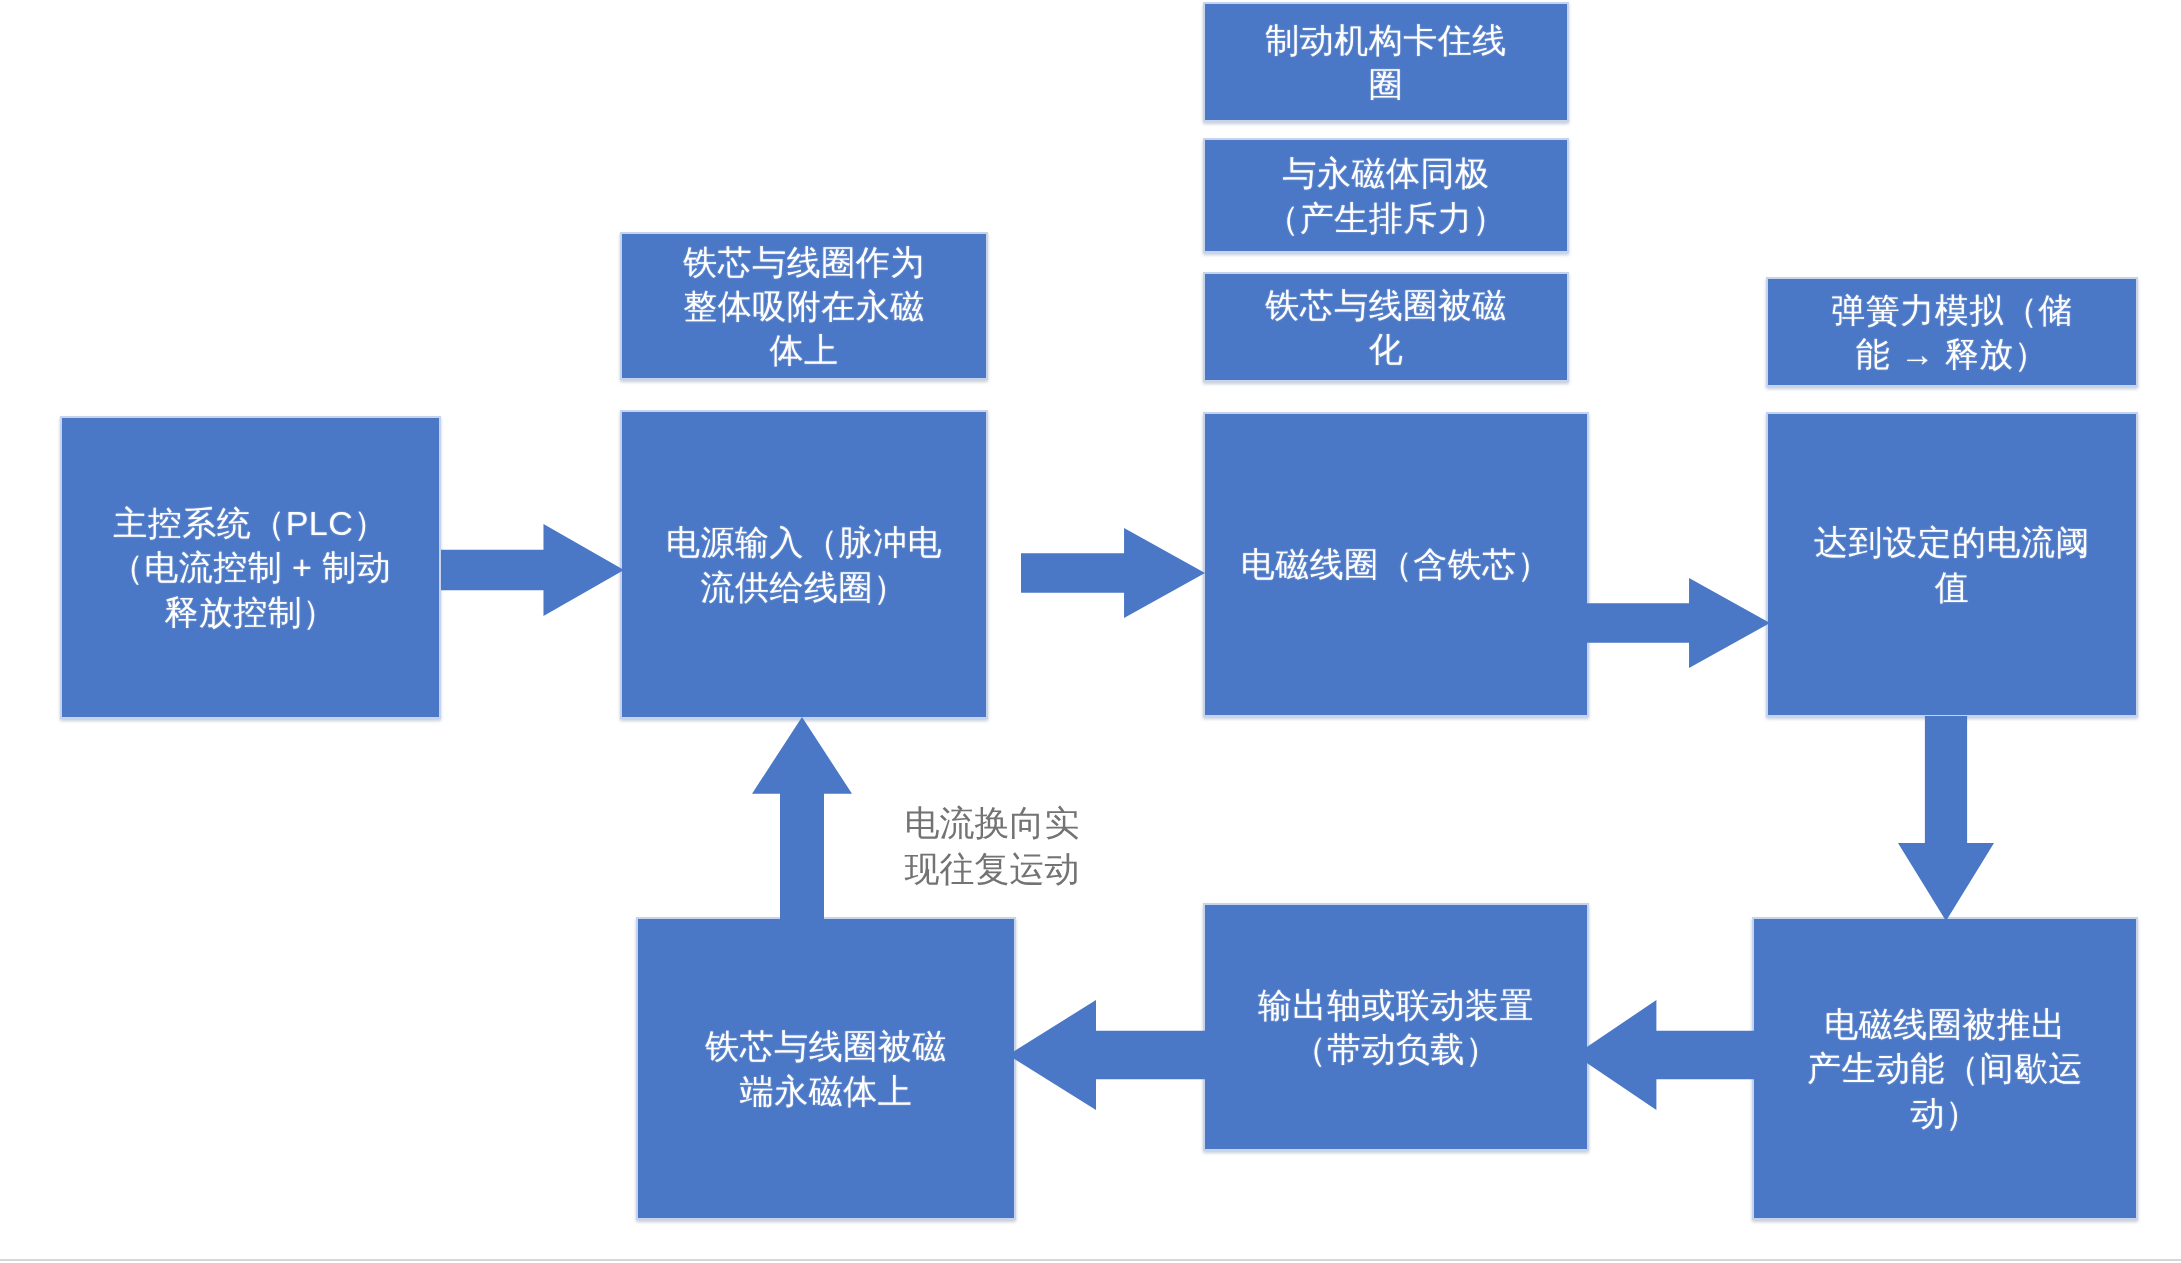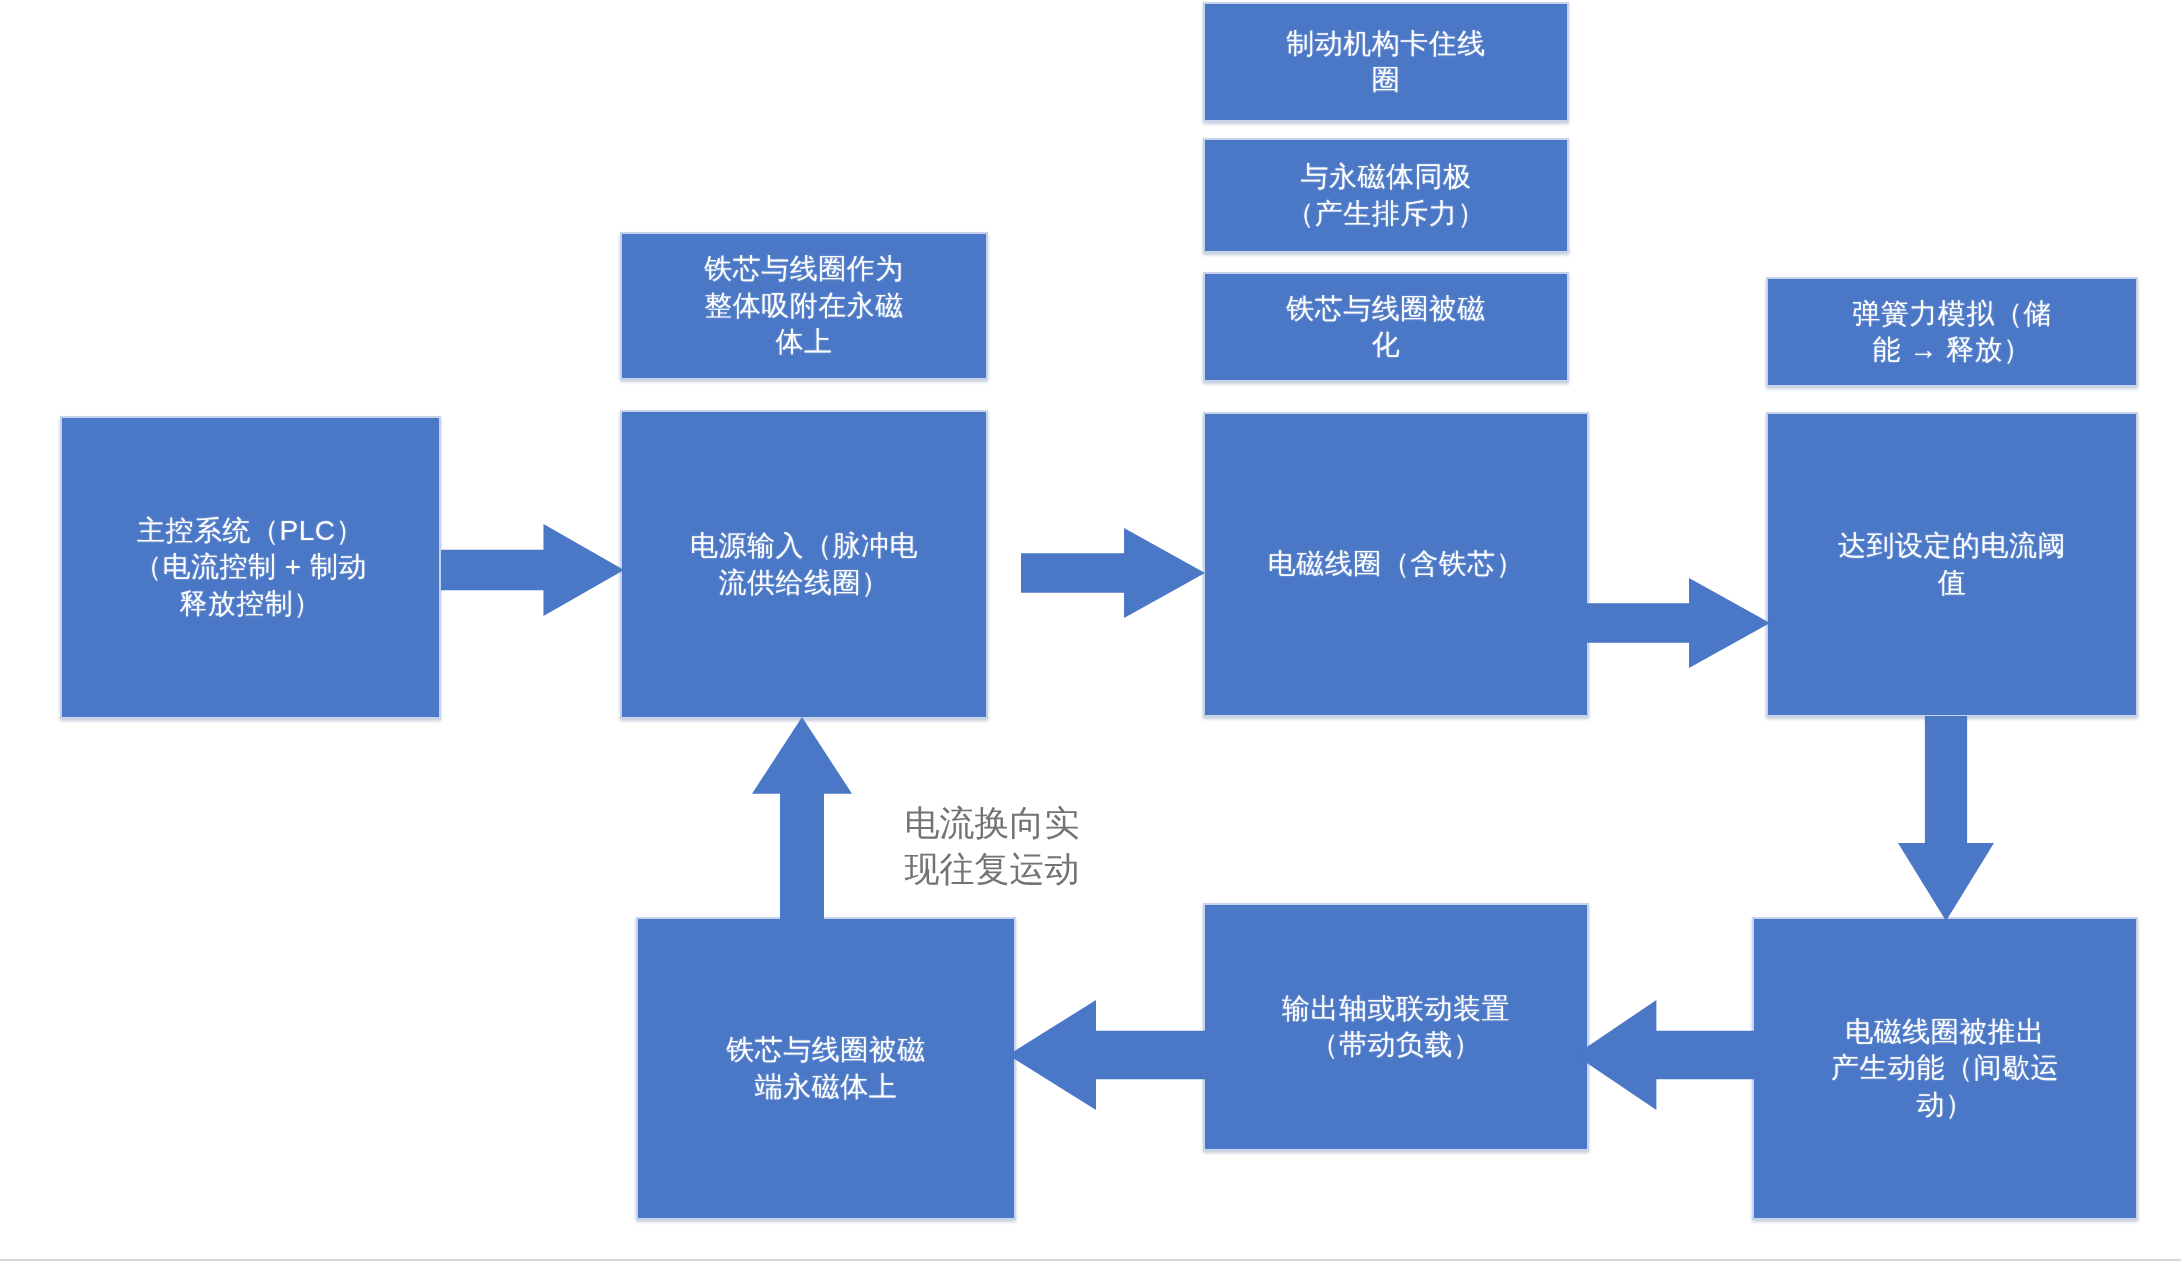--- a/index.html
+++ b/index.html
@@ -21,21 +21,21 @@
   .node {
     position: absolute;
     background: #4a77c6;
     border: 2px solid #c7d3ea;
     color: #ffffff;
     display: flex;
     align-items: center;
     justify-content: center;
     text-align: center;
     line-height: 1.30;
-    font-size: 28px;
+    font-size: 34px;
     letter-spacing: 0.5px;
     padding: 4px 10px;
     box-shadow: 0 2px 3px rgba(90,110,150,0.35);
     text-shadow: 0 0 2px rgba(255,255,255,0.45);
     white-space: pre-line;
   }
 
   
   .annotation {
     position: absolute;

